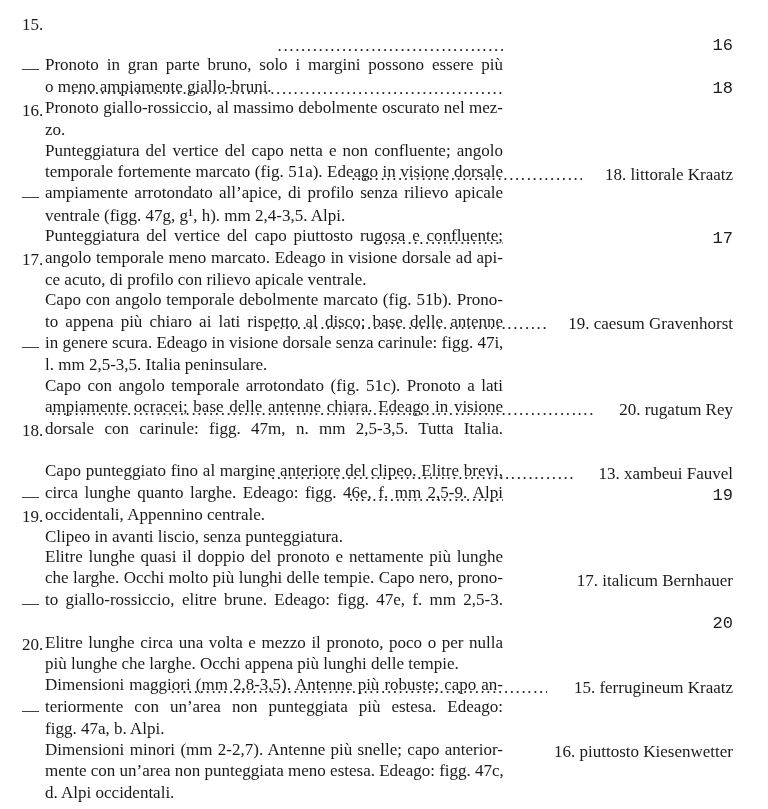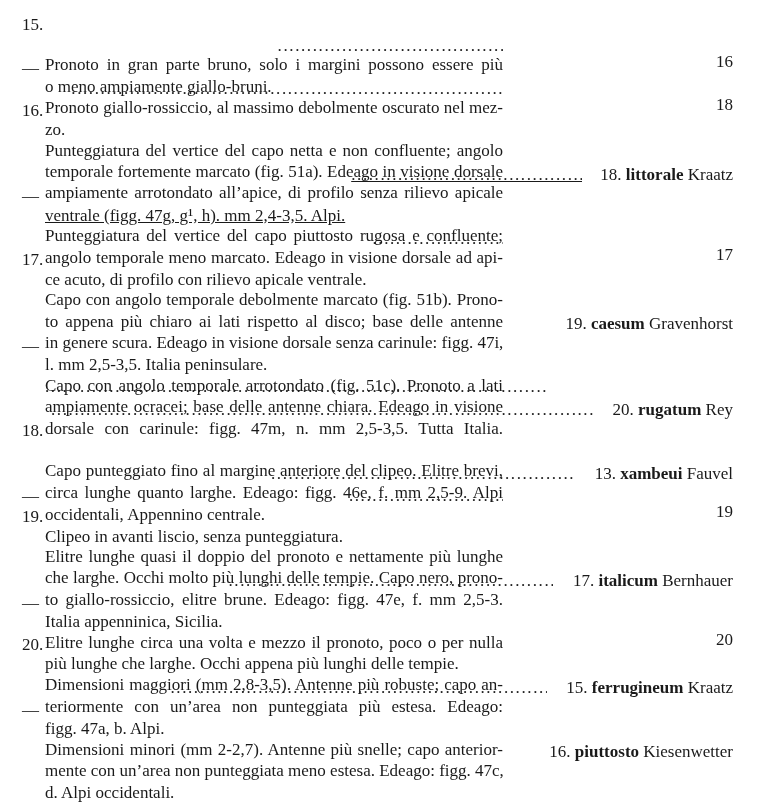--- a/index.html
+++ b/index.html
@@ -14,23 +14,23 @@
     font-size: 17px; white-space: nowrap;
   }
   .num { position: absolute; left: 22px; top: 0; }
   .dash { position: absolute; left: 22px; top: 0; }
   .text { position: absolute; left: 45px; top: 0; width: 458px; text-align: justify; text-align-last: justify; margin-top: 40px; }
   .text.last { text-align-last: left; }
   .lead { position: absolute; left: 45px; top: 0; display: flex; width: 458px; }
   .lead .t { flex: 0 0 auto; padding-right: 6px; margin-top: 41px; }
   .lead .dots { flex: 1 1 auto; overflow: hidden; letter-spacing: 1.6px; color:#222; }
   .lead .dots::before { content: "................................................................................................................................................................................................................................................"; }
-  .ref { position: absolute; right: 35px; top: 16px; }
+  .ref { position: absolute; right: 35px; top: 0; font-family: Liberation Mono, monospace; }
   .taxon { position: absolute; right: 35px; top: 0; }
-  .taxon b { font-weight: bold; }
+  .taxon b { font-weight: normal; }
 </style>
 </head>
 <body>
 
 <div class="page" id="page">
     <div class="couplet">
       <div class="line">
         <span class="num">15.</span>
         <span class="text">Pronoto in gran parte bruno, solo i margini possono essere più</span>
       </div>
@@ -60,21 +60,21 @@
         <span class="num">16.</span>
         <span class="text">Punteggiatura del vertice del capo netta e non confluente; angolo</span>
       </div>
       <div class="line">
         <span class="text">temporale fortemente marcato (fig. 51a). Edeago in visione dorsale</span>
       </div>
       <div class="line">
         <span class="text">ampiamente arrotondato all’apice, di profilo senza rilievo apicale</span>
       </div>
       <div class="line">
-        <span class="lead" style="width: 536.703px; text-decoration: underline;">
+        <span class="lead" style="width: 536.703px;">
           <span class="t">ventrale (figg. 47g, g¹, h). mm 2,4-3,5. Alpi.</span>
           <span class="dots"></span>
         </span>
         <span class="taxon"><span>18.</span> <b>littorale</b> <span>Kraatz</span></span>
       </div>
     </div>
     <div class="couplet">
       <div class="line">
         <span class="dash">—</span>
         <span class="text">Punteggiatura del vertice del capo piuttosto rugosa e confluente;</span>
@@ -95,21 +95,21 @@
         <span class="num">17.</span>
         <span class="text">Capo con angolo temporale debolmente marcato (fig. 51b). Prono-</span>
       </div>
       <div class="line">
         <span class="text">to appena più chiaro ai lati rispetto al disco; base delle antenne</span>
       </div>
       <div class="line">
         <span class="text">in genere scura. Edeago in visione dorsale senza carinule: figg. 47i,</span>
       </div>
       <div class="line">
-        <span class="lead" style="width: 500.516px; flex-direction: column;">
+        <span class="lead" style="width: 500.516px;">
           <span class="t">l. mm 2,5-3,5. Italia peninsulare.</span>
           <span class="dots"></span>
         </span>
         <span class="taxon"><span>19.</span> <b>caesum</b> <span>Gravenhorst</span></span>
       </div>
     </div>
     <div class="couplet">
       <div class="line">
         <span class="dash">—</span>
         <span class="text">Capo con angolo temporale arrotondato (fig. 51c). Pronoto a lati</span>
@@ -159,24 +159,20 @@
         <span class="num">19.</span>
         <span class="text">Elitre lunghe quasi il doppio del pronoto e nettamente più lunghe</span>
       </div>
       <div class="line">
         <span class="text">che larghe. Occhi molto più lunghi delle tempie. Capo nero, prono-</span>
       </div>
       <div class="line">
         <span class="text">to giallo-rossiccio, elitre brune. Edeago: figg. 47e, f. mm 2,5-3.</span>
       </div>
       <div class="line">
-        <span class="lead" style="width: 508.328px;">
-          <span class="t">Italia appenninica, Sicilia.</span>
-          <span class="dots"></span>
-        </span>
         <span class="taxon"><span>17.</span> <b>italicum</b> <span>Bernhauer</span></span>
       </div>
     </div>
     <div class="couplet">
       <div class="line">
         <span class="dash">—</span>
         <span class="text">Elitre lunghe circa una volta e mezzo il pronoto, poco o per nulla</span>
       </div>
       <div class="line">
         <span class="text last">più lunghe che larghe. Occhi appena più lunghi delle tempie.</span>

